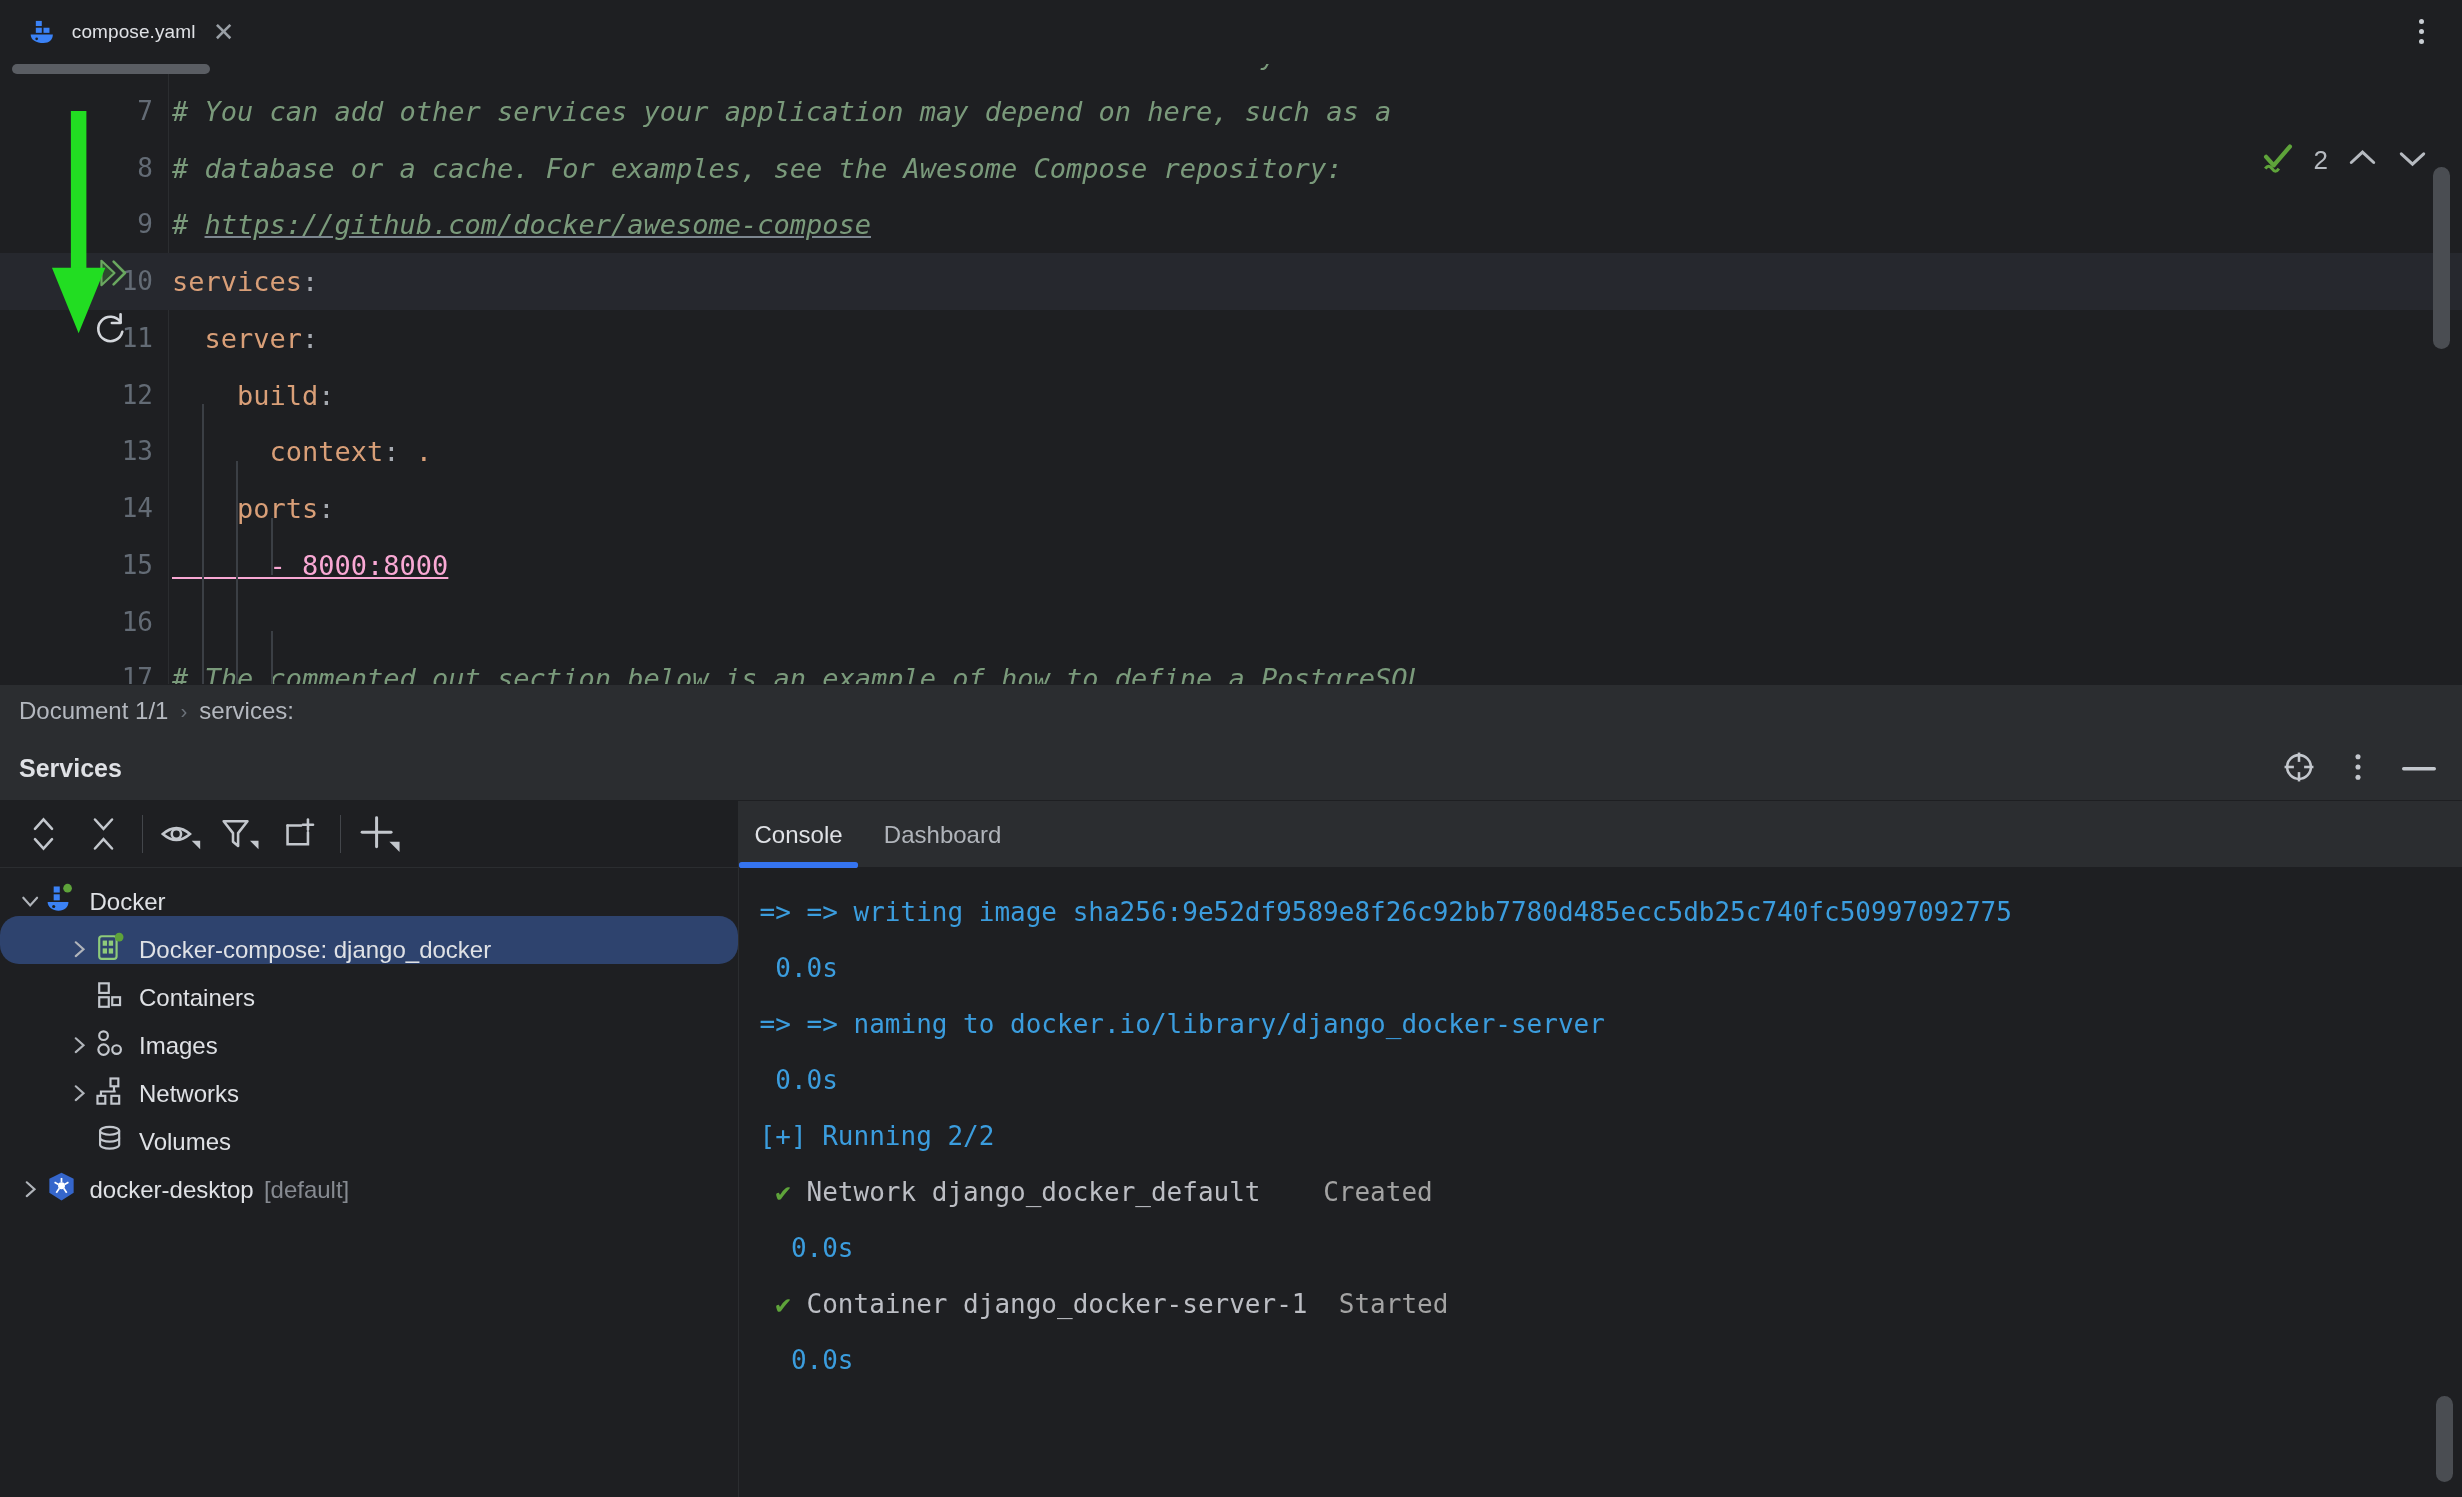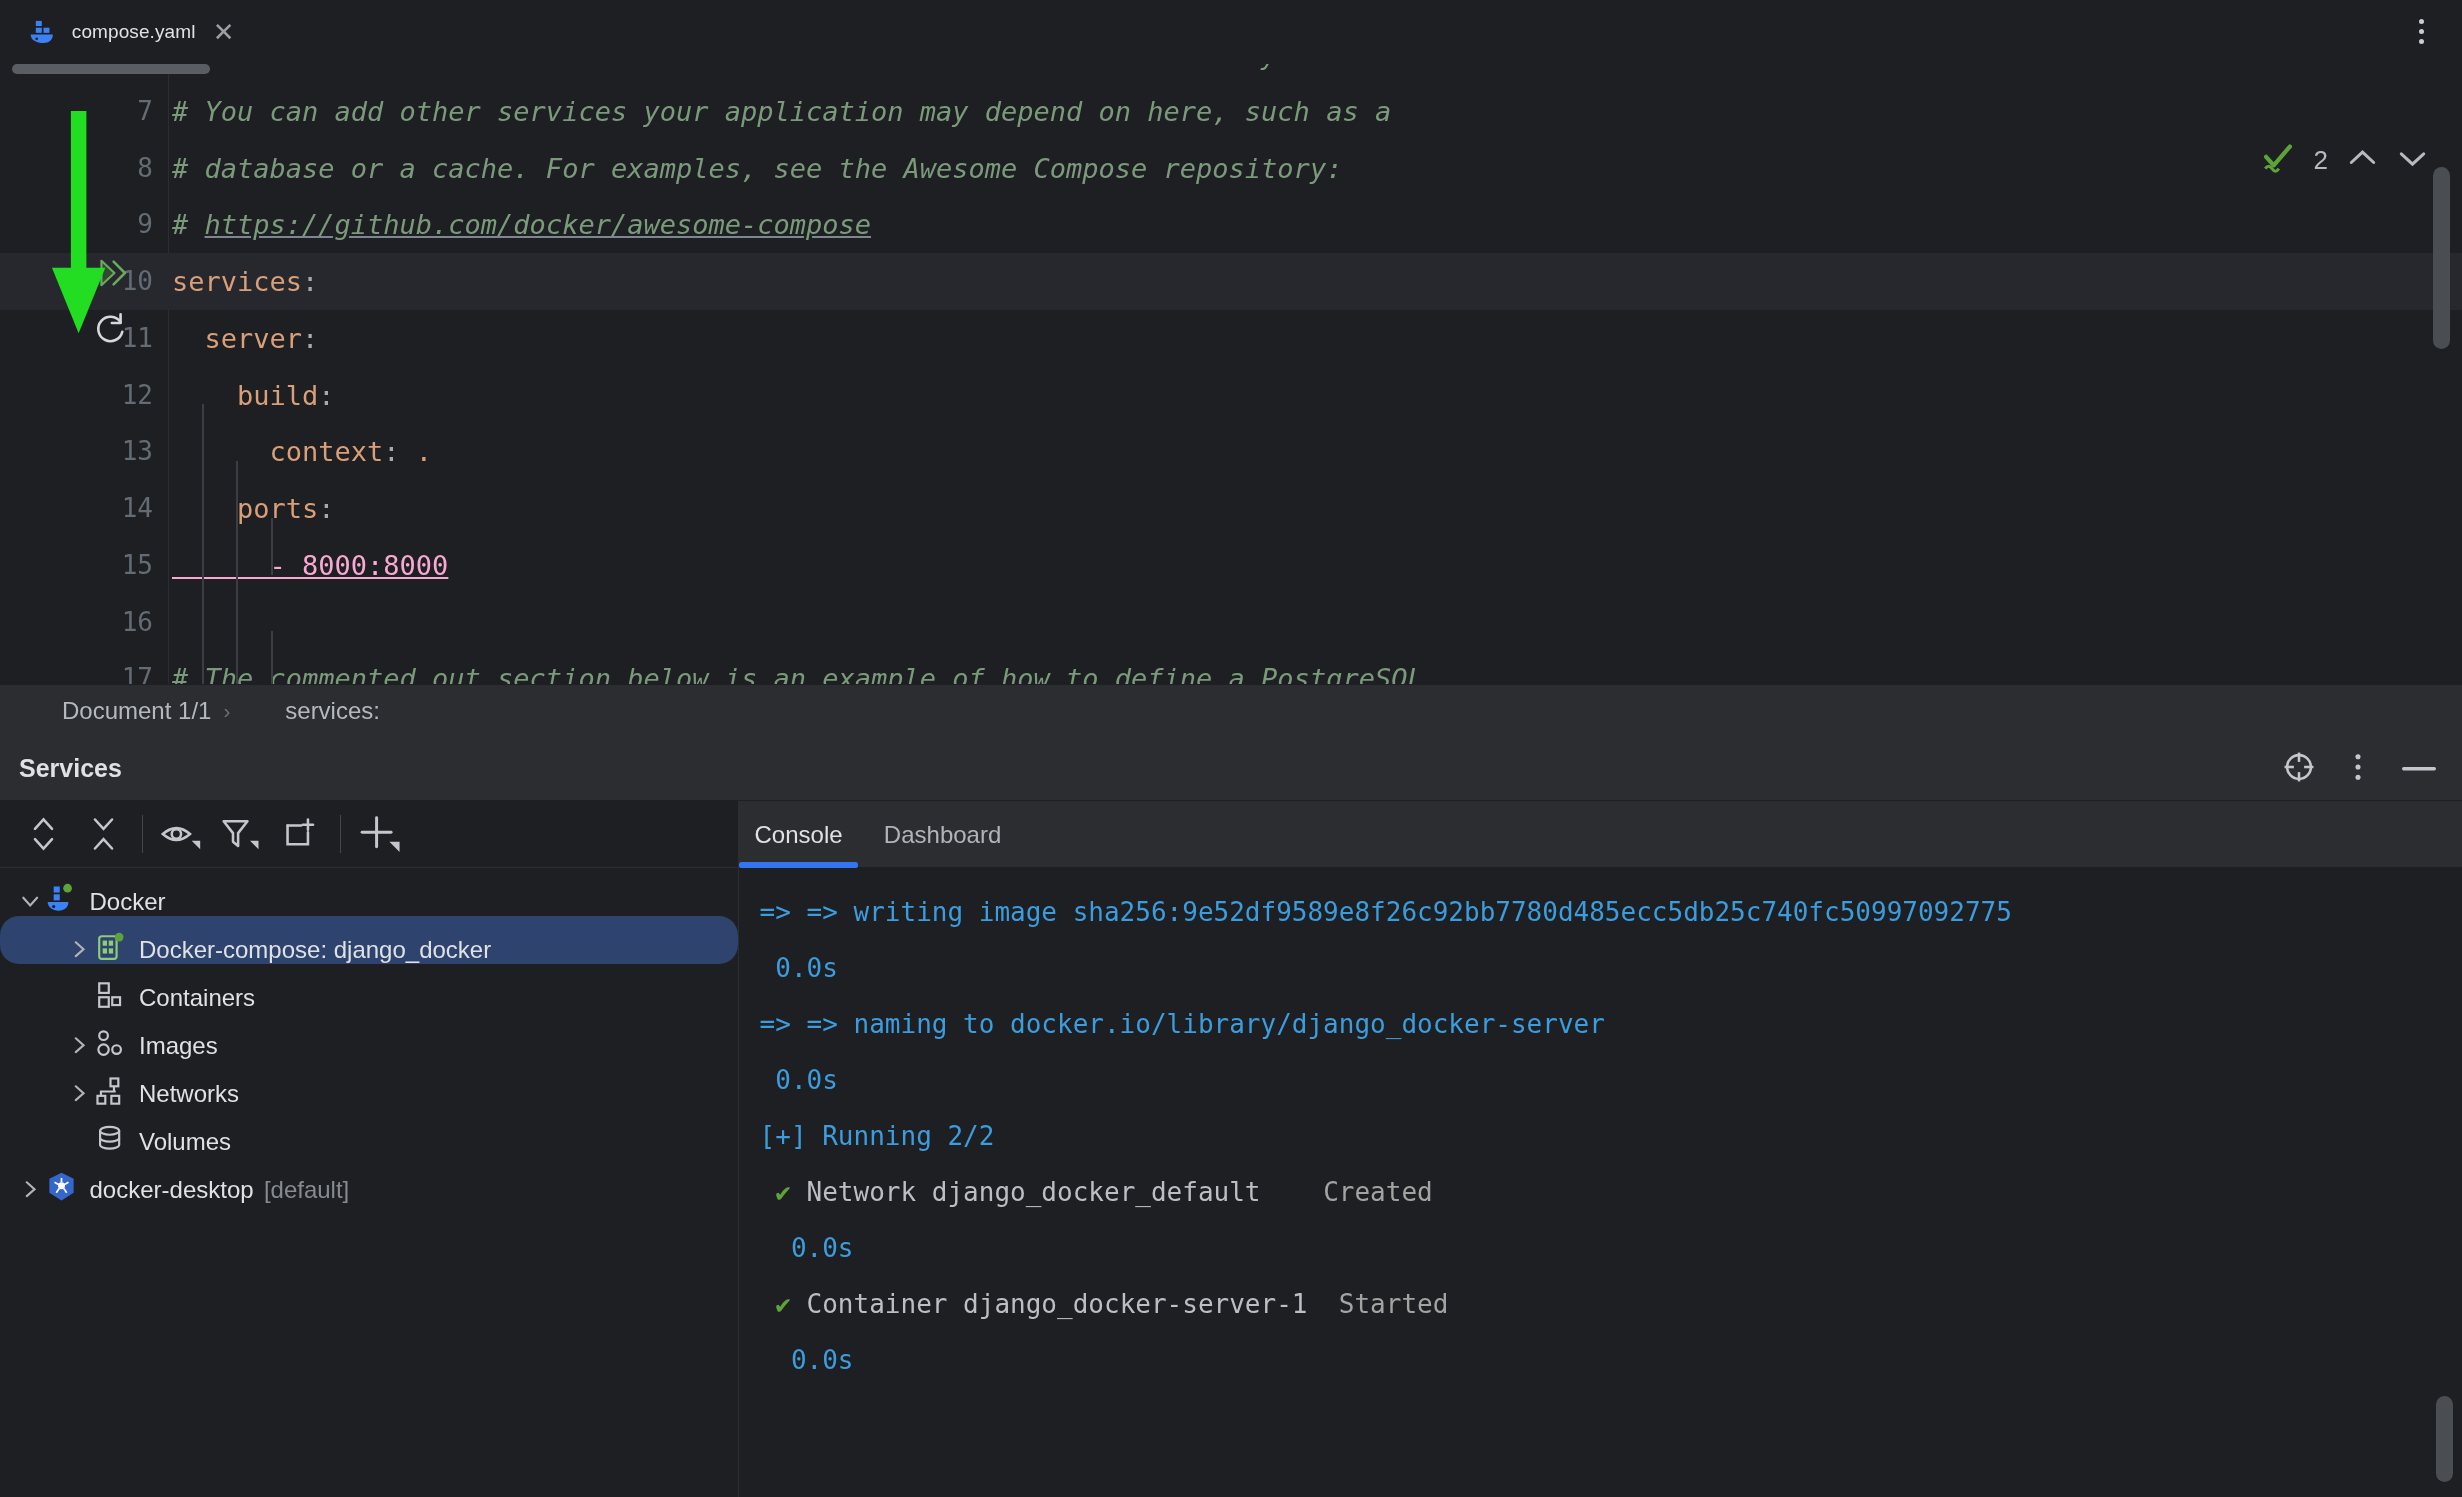--- a/index.html
+++ b/index.html
@@ -77,21 +77,21 @@
 
   
   .annot-arrow { position: absolute; left: 45px; top: 47px; width: 69px; height: 224px; pointer-events: none; }
 
   
   .breadcrumb {
     position: absolute; left: 0; top: 684px; width: 2462px; height: 52px;
     background: #2b2d30; display: flex; align-items: center; padding-left: 19px; gap: 12px;
     border-top: 0.9px solid #1e1f22;
   }
-  .bc-item { font-size: 24px; color: #b4b8bf; margin-left: 43px; }
+  .bc-item { font-size: 24px; color: #b4b8bf; }
   .bc-sep { font-size: 20.6px; color: #6d737b; }
 
   
   .svc-header {
     position: absolute; left: 0; top: 736px; width: 2462px; height: 65px;
     background: #2b2d30; display: flex; align-items: center;
     border-bottom: 0.9px solid #1e1f22;
   }
   .svc-title { margin-left: 19px; font-size: 25px; font-weight: bold; color: #dfe1e5; }
   .svc-head-actions { position: absolute; right: 24px; top: 0; height: 65px; display: flex; align-items: center; gap: 36px; }

